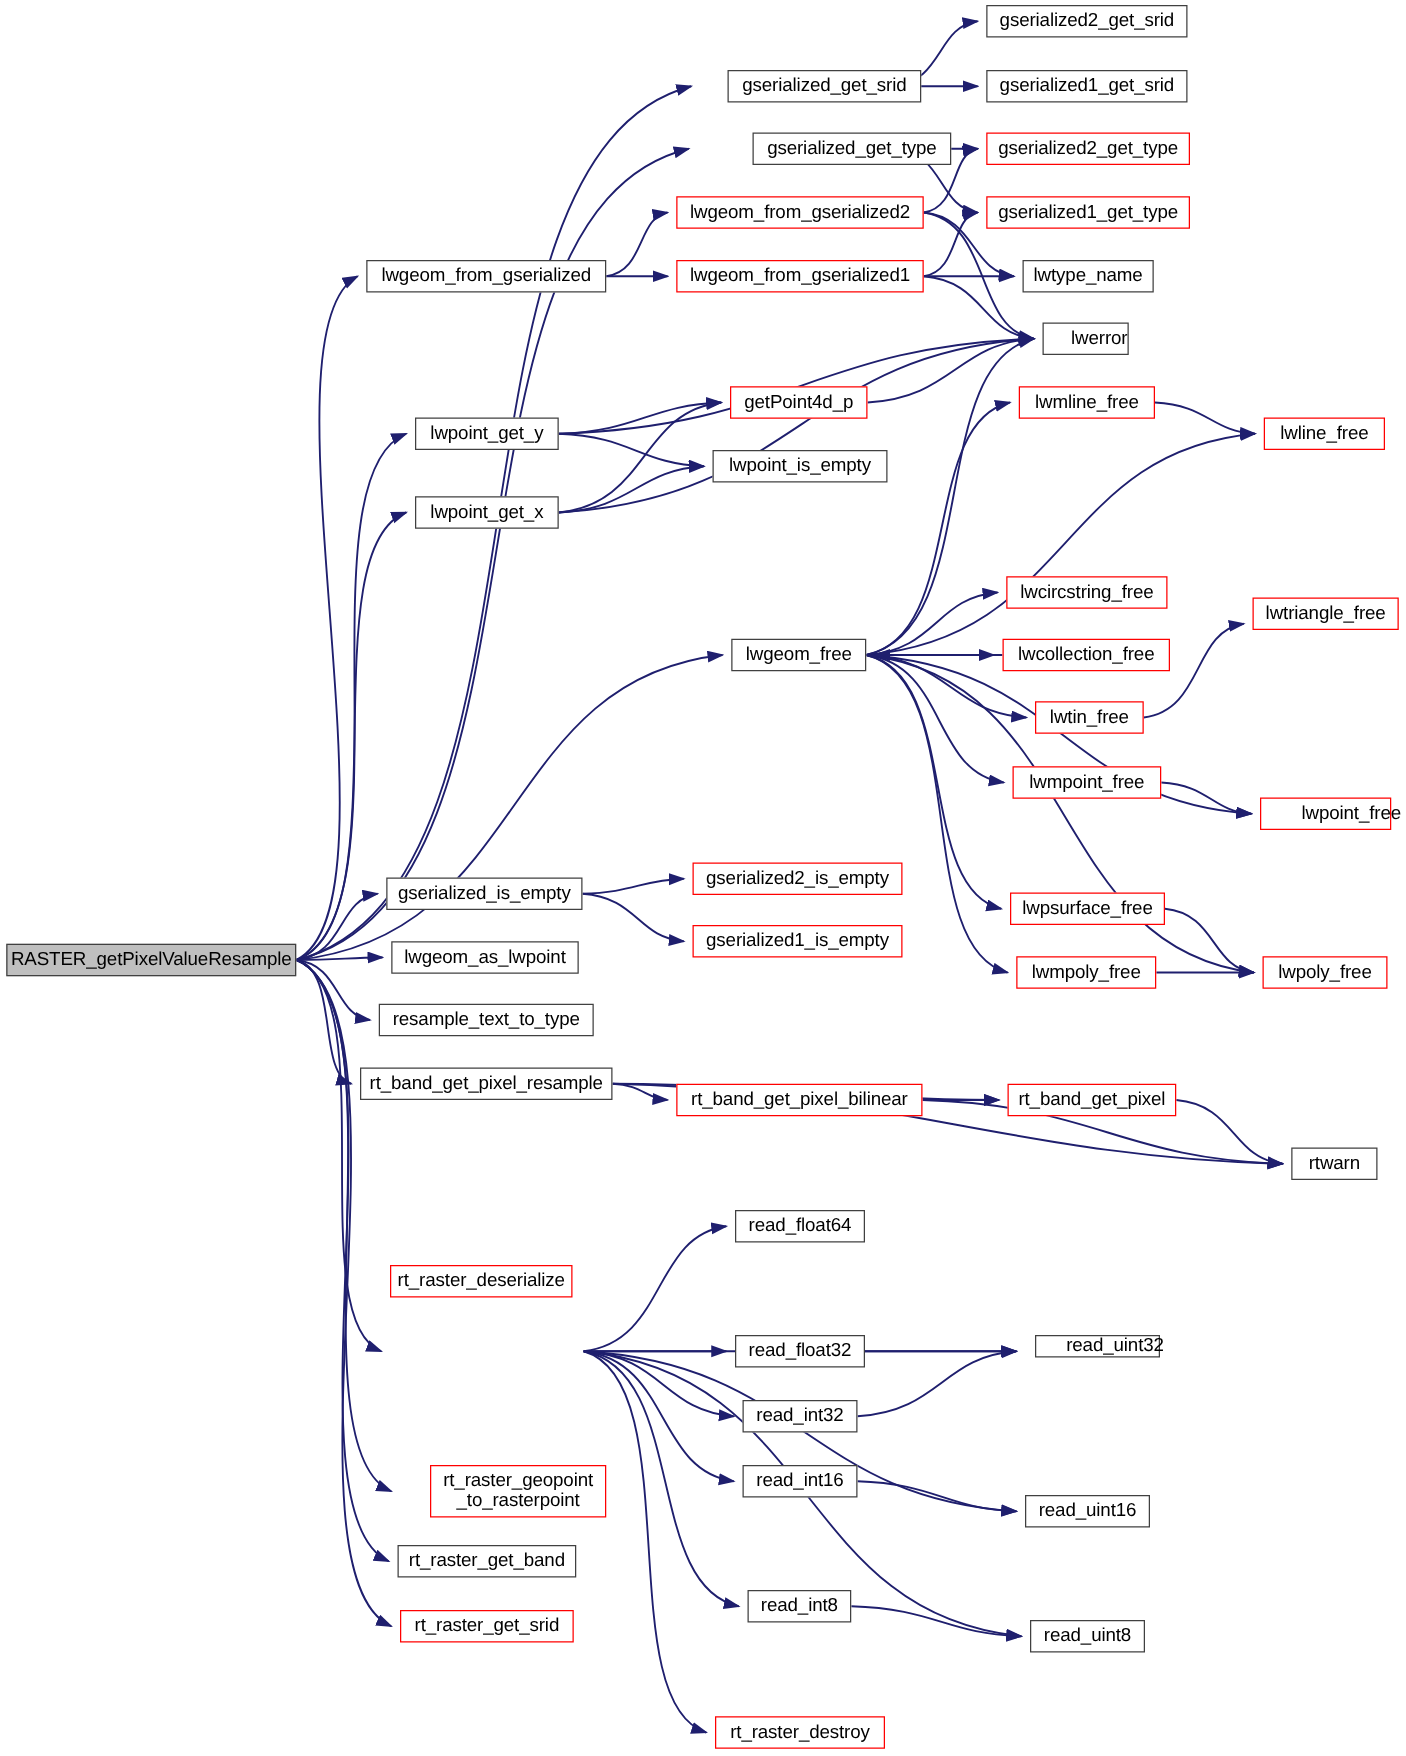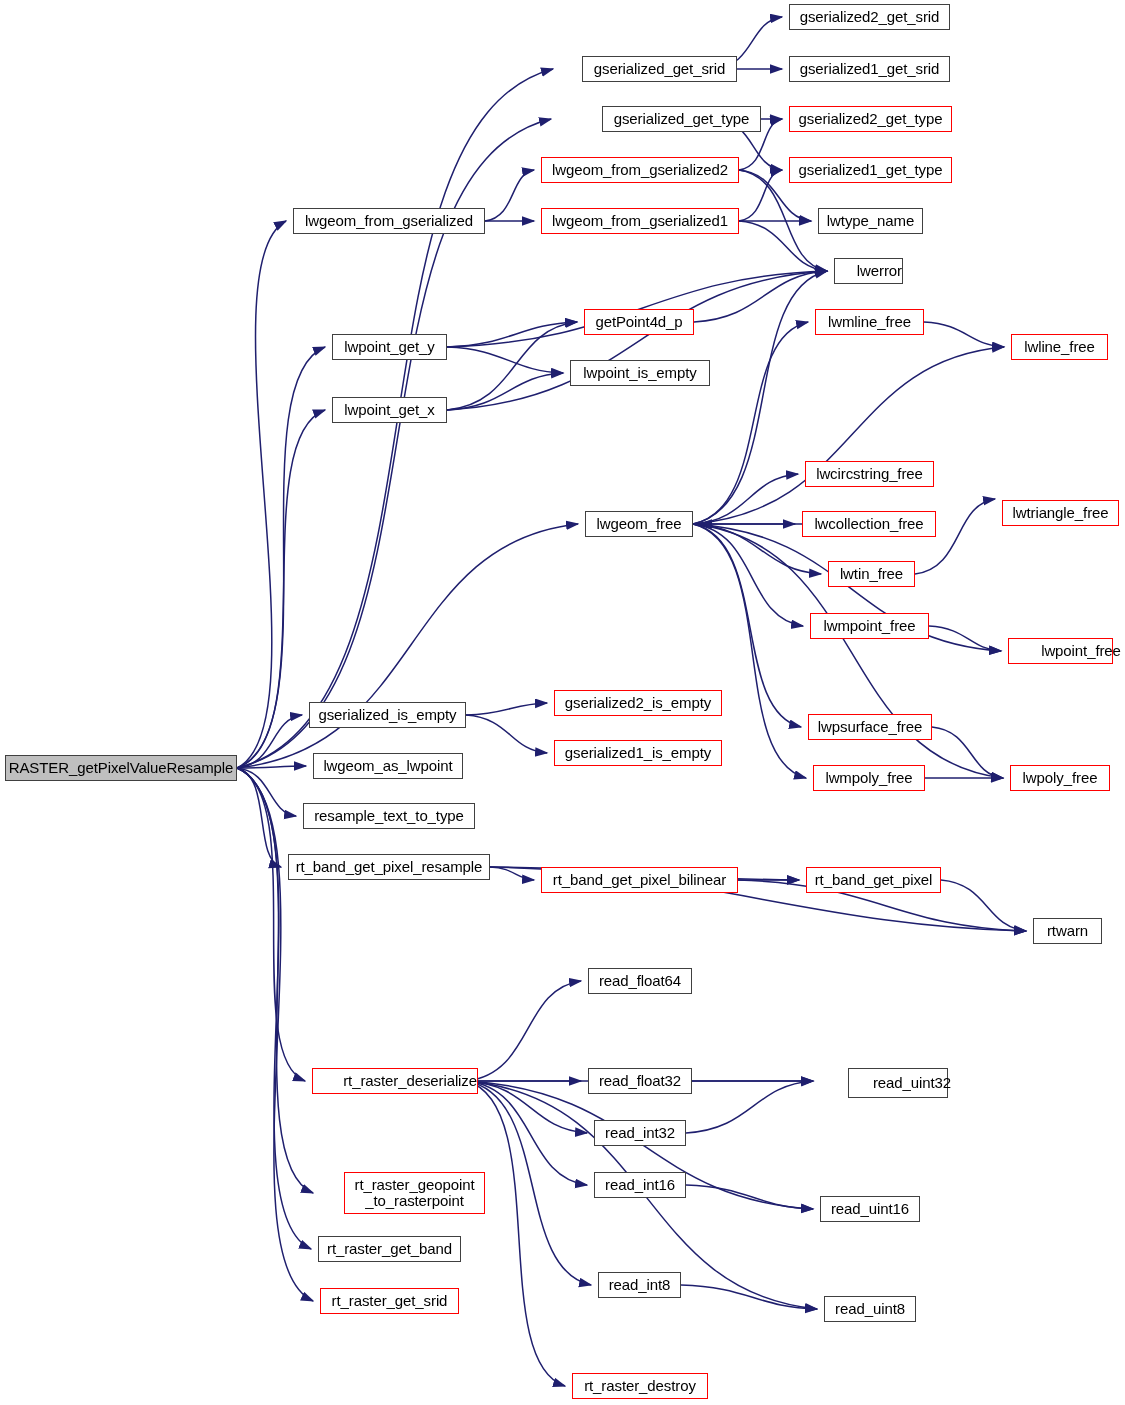--- a/index.html
+++ b/index.html
@@ -145,42 +145,42 @@
       <div class="node red" style="left: 541px; top: 208px; width: 198px; height: 26px;"><span>lwgeom_from_gserialized1</span></div>
       <div class="node" style="left: 818px; top: 208px; width: 105px; height: 26px;"><span>lwtype_name</span></div>
       <div class="node" style="left: 834px; top: 258px; width: 69px; height: 26px; justify-content: flex-end;"><span>lwerror</span></div>
       <div class="node red" style="left: 584px; top: 309px; width: 110px; height: 26px;"><span>getPoint4d_p</span></div>
       <div class="node red" style="left: 815px; top: 309px; width: 109px; height: 26px;"><span>lwmline_free</span></div>
       <div class="node red" style="left: 1011px; top: 334px; width: 97px; height: 26px;"><span>lwline_free</span></div>
       <div class="node" style="left: 332px; top: 334px; width: 115px; height: 26px;"><span>lwpoint_get_y</span></div>
       <div class="node" style="left: 570px; top: 360px; width: 140px; height: 26px;"><span>lwpoint_is_empty</span></div>
       <div class="node" style="left: 332px; top: 397px; width: 115px; height: 26px;"><span>lwpoint_get_x</span></div>
       <div class="node red" style="left: 805px; top: 461px; width: 129px; height: 26px;"><span>lwcircstring_free</span></div>
-      <div class="node red" style="left: 1002px; top: 500px; width: 117px; height: 26px;"><span>lwtriangle_free</span></div>
+      <div class="node red" style="left: 1002px; top: 478px; width: 117px; height: 26px;"><span>lwtriangle_free</span></div>
       <div class="node" style="left: 585px; top: 511px; width: 108px; height: 26px;"><span>lwgeom_free</span></div>
       <div class="node red" style="left: 802px; top: 511px; width: 134px; height: 26px;"><span>lwcollection_free</span></div>
       <div class="node red" style="left: 828px; top: 561px; width: 87px; height: 26px;"><span>lwtin_free</span></div>
       <div class="node red" style="left: 810px; top: 613px; width: 119px; height: 26px;"><span>lwmpoint_free</span></div>
       <div class="node red" style="left: 1008px; top: 638px; width: 105px; height: 26px; padding-left: 41px;"><span>lwpoint_free</span></div>
       <div class="node" style="left: 309px; top: 702px; width: 157px; height: 26px;"><span>gserialized_is_empty</span></div>
       <div class="node red" style="left: 554px; top: 690px; width: 168px; height: 26px;"><span>gserialized2_is_empty</span></div>
       <div class="node red" style="left: 554px; top: 740px; width: 168px; height: 26px;"><span>gserialized1_is_empty</span></div>
       <div class="node red" style="left: 808px; top: 714px; width: 124px; height: 26px;"><span>lwpsurface_free</span></div>
       <div class="node red" style="left: 813px; top: 765px; width: 112px; height: 26px;"><span>lwmpoly_free</span></div>
       <div class="node red" style="left: 1010px; top: 765px; width: 100px; height: 26px;"><span>lwpoly_free</span></div>
       <div class="node" style="left: 313px; top: 753px; width: 150px; height: 26px;"><span>lwgeom_as_lwpoint</span></div>
       <div class="node" style="left: 303px; top: 803px; width: 172px; height: 26px;"><span>resample_text_to_type</span></div>
       <div class="node" style="left: 288px; top: 854px; width: 202px; height: 26px;"><span>rt_band_get_pixel_resample</span></div>
       <div class="node red" style="left: 541px; top: 867px; width: 197px; height: 26px;"><span>rt_band_get_pixel_bilinear</span></div>
       <div class="node red" style="left: 806px; top: 867px; width: 135px; height: 26px;"><span>rt_band_get_pixel</span></div>
       <div class="node" style="left: 1033px; top: 918px; width: 69px; height: 26px;"><span>rtwarn</span></div>
       <div class="node" style="left: 588px; top: 968px; width: 104px; height: 26px; align-items: center;"><span>read_float64</span></div>
-      <div class="node red" style="left: 312px; top: 1068px; width: 166px; height: 26px; justify-content: flex-end;"><span>rt_raster_deserialize</span></div>
+      <div class="node red" style="left: 312px; top: 1012px; width: 146px; height: 26px;"><span>rt_raster_deserialize</span></div>
       <div class="node" style="left: 588px; top: 1068px; width: 104px; height: 26px;"><span>read_float32</span></div>
-      <div class="node" style="left: 848px; top: 1068px; width: 100px; height: 30px; padding-left: 28px;"><span>read_uint32</span></div>
+      <div class="node" style="left: 828px; top: 1068px; width: 100px; height: 18px; padding-left: 28px;"><span>read_uint32</span></div>
       <div class="node" style="left: 594px; top: 1120px; width: 92px; height: 26px;"><span>read_int32</span></div>
       <div class="node" style="left: 594px; top: 1172px; width: 92px; height: 26px;"><span>read_int16</span></div>
       <div class="node red" style="left: 332px; top: 1172px; width: 141px; height: 42px; margin-left: 12px;"><span>rt_raster_geopoint
 _to_rasterpoint</span></div>
       <div class="node" style="left: 820px; top: 1196px; width: 100px; height: 26px;"><span>read_uint16</span></div>
       <div class="node" style="left: 318px; top: 1236px; width: 143px; height: 26px;"><span>rt_raster_get_band</span></div>
       <div class="node" style="left: 598px; top: 1272px; width: 83px; height: 26px;"><span>read_int8</span></div>
       <div class="node red" style="left: 320px; top: 1288px; width: 139px; height: 26px;"><span>rt_raster_get_srid</span></div>
       <div class="node" style="left: 824px; top: 1296px; width: 92px; height: 26px;"><span>read_uint8</span></div>
       <div class="node red" style="left: 572px; top: 1373px; width: 136px; height: 26px;"><span>rt_raster_destroy</span></div>

